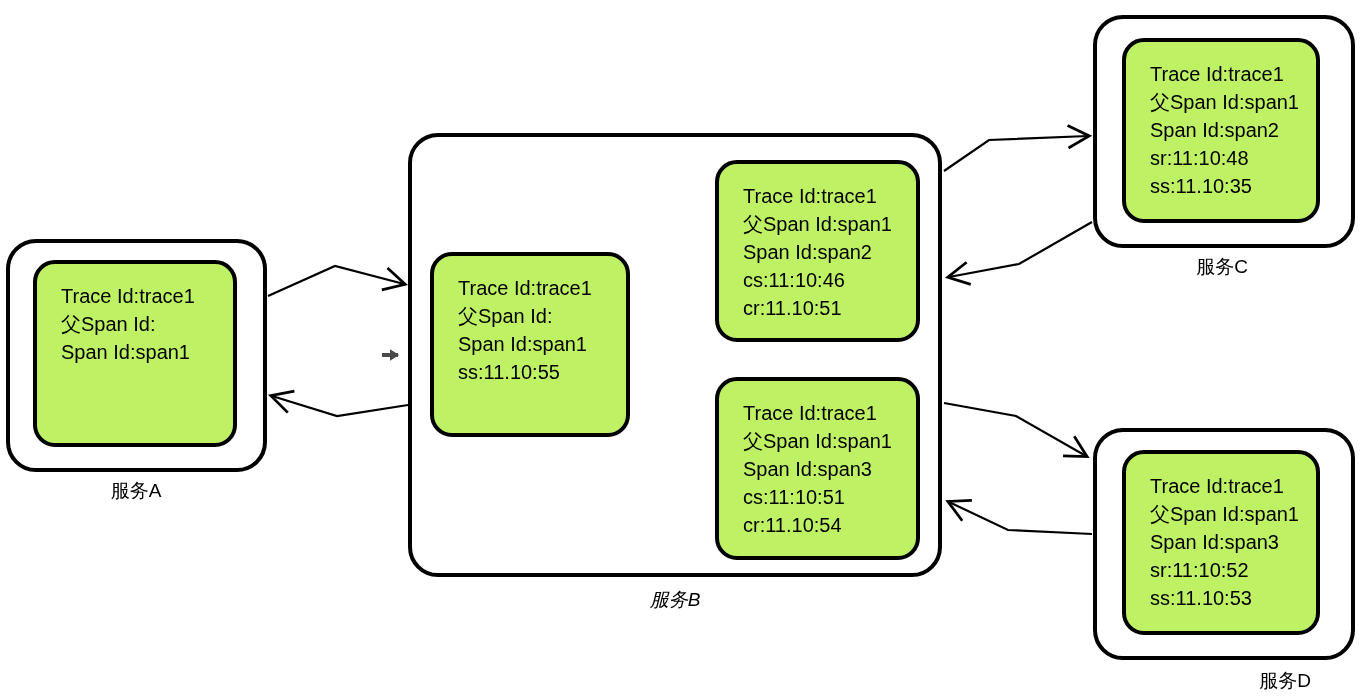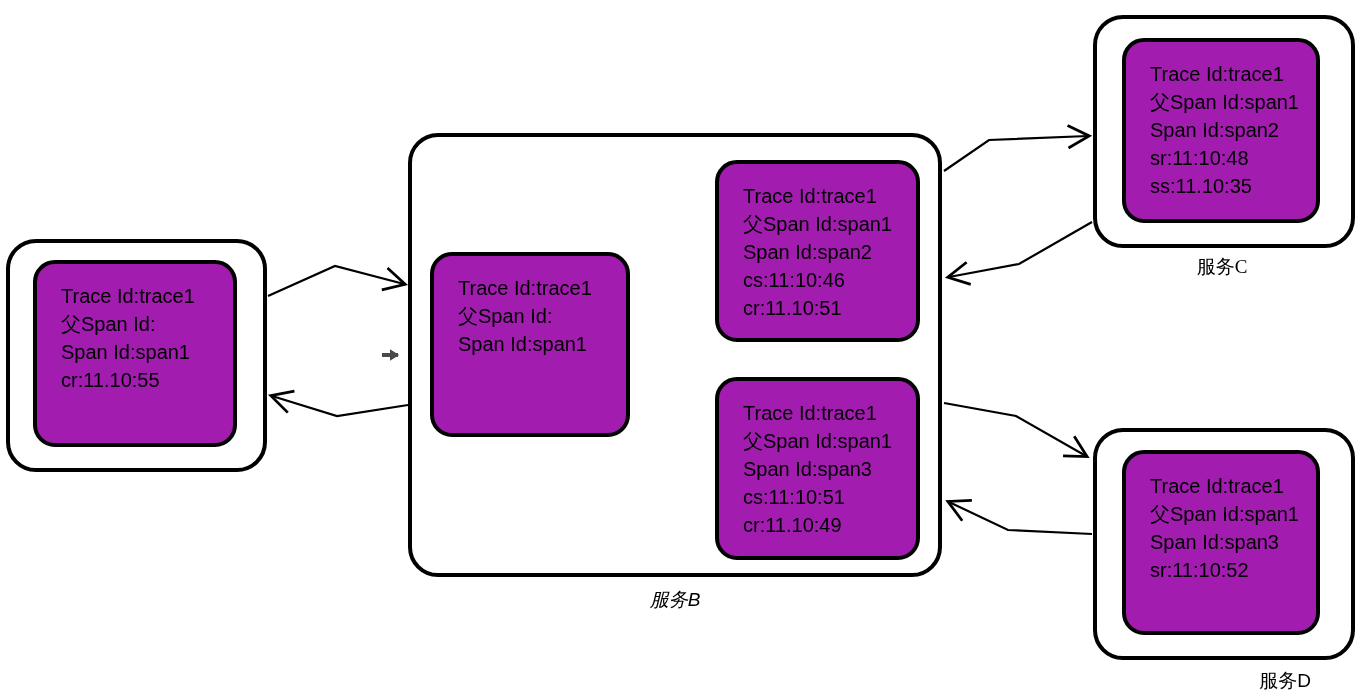--- a/index.html
+++ b/index.html
@@ -15,21 +15,21 @@
     position:absolute;
     border:4px solid #000;
     border-radius:30px;
     background:#ffffff;
     box-sizing:border-box;
   }
   .span-card{
     position:absolute;
     border:4px solid #000;
     border-radius:22px;
-    background:#a21caf;
+    background:#bef264;
     box-sizing:border-box;
     padding:18px 6px 0 24px;
     font-size:20px;
     line-height:28px;
     white-space:nowrap;
   }
   .svc-label{
     position:absolute;
     width:200px;
     text-align:center;
@@ -61,61 +61,63 @@
     <polyline points="944,403 1016,416 1086,456" fill="none" stroke="#000000" stroke-width="2.2" marker-end="url(#ah)"></polyline>
     <polyline points="1092,534 1008,530 949,502" fill="none" stroke="#000000" stroke-width="2.2" marker-end="url(#ah)"></polyline>
     <line x1="382" y1="355" x2="398" y2="355" stroke="#4a4a4a" stroke-width="4" marker-end="url(#ahg)"></line>
   </svg>
 
   <div class="service-box" style="left:6px;top:239px;width:261px;height:233px;">
     <div class="span-card" style="left:23px;top:17px;width:204px;height:187px;">
       <div>Trace Id:trace1</div>
       <div>父Span Id:</div>
       <div>Span Id:span1</div>
-      <div>cr:11.10:55</div>
     </div>
   </div>
+  <div class="svc-label" style="left:36px;top:480px;">服务A</div>
 
   <div class="service-box" style="left:408px;top:133px;width:534px;height:444px;">
     <div class="span-card" style="left:18px;top:115px;width:200px;height:185px;">
       <div>Trace Id:trace1</div>
       <div>父Span Id:</div>
       <div>Span Id:span1</div>
+      <div>ss:11.10:55</div>
     </div>
     <div class="span-card" style="left:303px;top:23px;width:205px;height:182px;">
       <div>Trace Id:trace1</div>
       <div>父Span Id:span1</div>
       <div>Span Id:span2</div>
       <div>cs:11:10:46</div>
       <div>cr:11.10:51</div>
     </div>
     <div class="span-card" style="left:303px;top:240px;width:205px;height:183px;">
       <div>Trace Id:trace1</div>
       <div>父Span Id:span1</div>
       <div>Span Id:span3</div>
       <div>cs:11:10:51</div>
-      <div>cr:11.10:49</div>
+      <div>cr:11.10:54</div>
     </div>
   </div>
   <div class="svc-label" style="left:575px;top:589px;font-style:italic;">服务B</div>
 
   <div class="service-box" style="left:1093px;top:15px;width:262px;height:233px;">
     <div class="span-card" style="left:25px;top:19px;width:198px;height:185px;">
       <div>Trace Id:trace1</div>
       <div>父Span Id:span1</div>
       <div>Span Id:span2</div>
       <div>sr:11:10:48</div>
       <div>ss:11.10:35</div>
     </div>
   </div>
-  <div class="svc-label" style="left:1122px;top:256px;font-family:Liberation Serif, serif;">服务C</div>
+  <div class="svc-label" style="left:1122px;top:256px;">服务C</div>
 
   <div class="service-box" style="left:1093px;top:428px;width:262px;height:232px;">
     <div class="span-card" style="left:25px;top:18px;width:198px;height:185px;">
       <div>Trace Id:trace1</div>
       <div>父Span Id:span1</div>
       <div>Span Id:span3</div>
       <div>sr:11:10:52</div>
+      <div>ss:11.10:53</div>
     </div>
   </div>
   <div class="svc-label" style="left:1185px;top:670px;">服务D</div>
 
 </div>
 
 </body></html>

